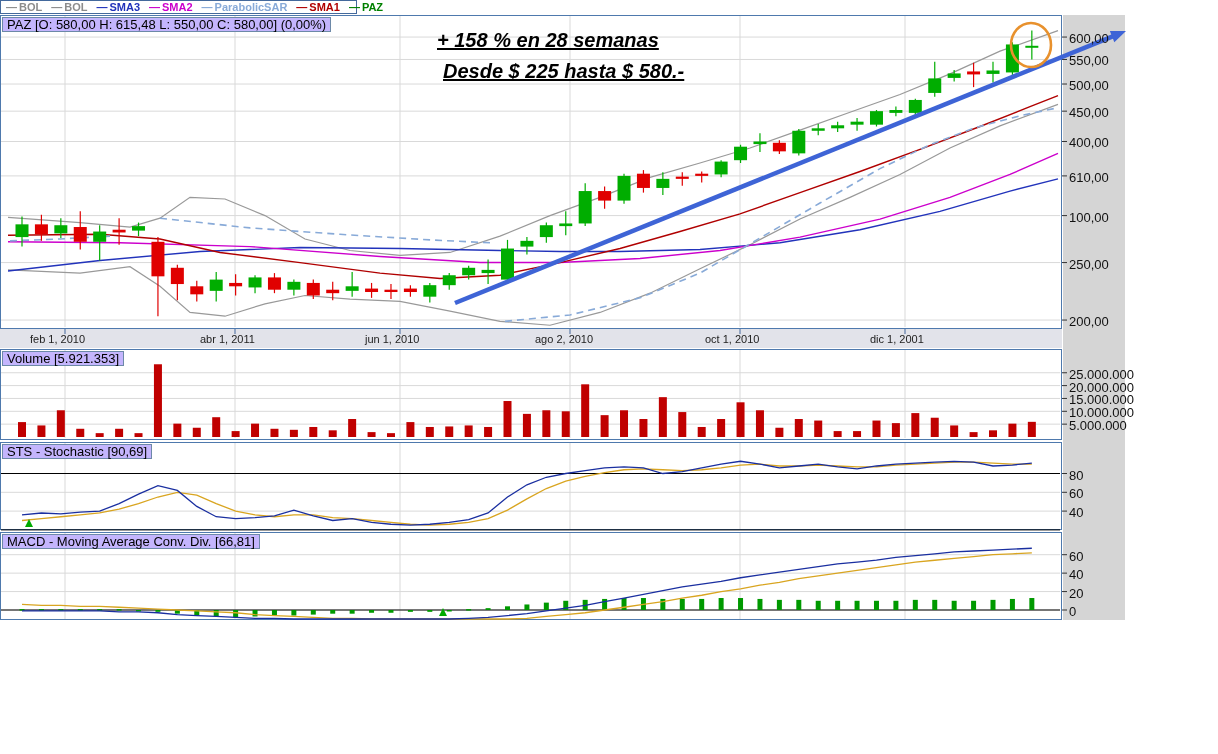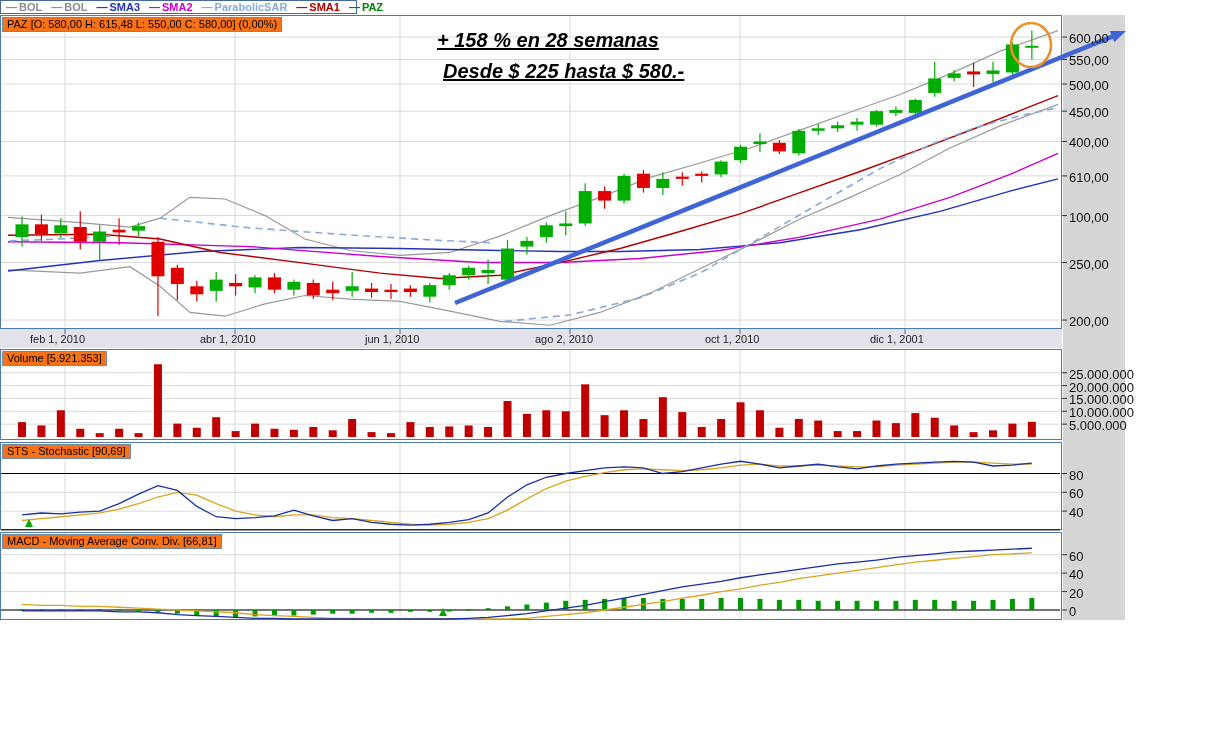--- a/index.html
+++ b/index.html
@@ -7,21 +7,21 @@
           font-family:"Liberation Sans", sans-serif;}
   .panel{position:absolute;background:#fff;border:1px solid #4E79AD;box-sizing:border-box;z-index:1;}
   #axis-strip{position:absolute;left:1063px;top:15px;width:62px;height:605px;background:#D5D5D5;z-index:0;}
   #date-strip{position:absolute;left:0;top:329px;width:1062px;height:19px;background:#E2E3EA;z-index:0;}
   #chart-svg{position:absolute;left:0;top:0;z-index:2;}
   #labels-layer{position:absolute;left:0;top:0;width:1218px;height:754px;z-index:3;pointer-events:none;}
   #legend-bar{position:absolute;left:0;top:0;width:357px;height:14px;border:1px solid #44699C;
               box-sizing:border-box;background:#fff;display:flex;align-items:center;gap:9px;
               padding-left:5px;font-size:11px;font-weight:bold;white-space:nowrap;}
   .legend-item{display:flex;align-items:center;gap:2px;}
-  .panel-title{position:absolute;background:#f97316;border:1px solid #6D89A8;font-size:11px;
+  .panel-title{position:absolute;background:#c4b5fd;border:1px solid #6D89A8;font-size:13px;
                line-height:13px;padding:0 4px;color:#000;white-space:nowrap;}
   .tick-label{position:absolute;font-size:13px;color:#111;white-space:nowrap;}
   .date-label{position:absolute;font-size:11px;color:#222;width:70px;top:333px;}
   .annotation{position:absolute;font-size:20px;font-weight:bold;font-style:italic;
               text-decoration:underline;color:#000;white-space:nowrap;}
 </style>
 </head>
 <body>
 
 <div id="screen">
@@ -395,19 +395,19 @@
       <span class="tick-label" style="left: 1069px; top: 405.3px;">10.000.000</span>
       <span class="tick-label" style="left: 1069px; top: 418.15px;">5.000.000</span>
       <span class="tick-label" style="left: 1069px; top: 467.5px;">80</span>
       <span class="tick-label" style="left: 1069px; top: 486.3px;">60</span>
       <span class="tick-label" style="left: 1069px; top: 505.1px;">40</span>
       <span class="tick-label" style="left: 1069px; top: 548.698px;">60</span>
       <span class="tick-label" style="left: 1069px; top: 567.132px;">40</span>
       <span class="tick-label" style="left: 1069px; top: 585.566px;">20</span>
       <span class="tick-label" style="left: 1069px; top: 604px;">0</span>
       <span class="date-label" style="left: 30px;">feb 1, 2010</span>
-      <span class="date-label" style="left: 200px;">abr 1, 2010</span>
+      <span class="date-label" style="left: 200px;">abr 1, 2011</span>
       <span class="date-label" style="left: 365px;">jun 1, 2010</span>
       <span class="date-label" style="left: 535px;">ago 2, 2010</span>
       <span class="date-label" style="left: 705px;">oct 1, 2010</span>
       <span class="date-label" style="left: 870px;">dic 1, 2001</span>
     </div>
 </div>
 
 </body></html>

